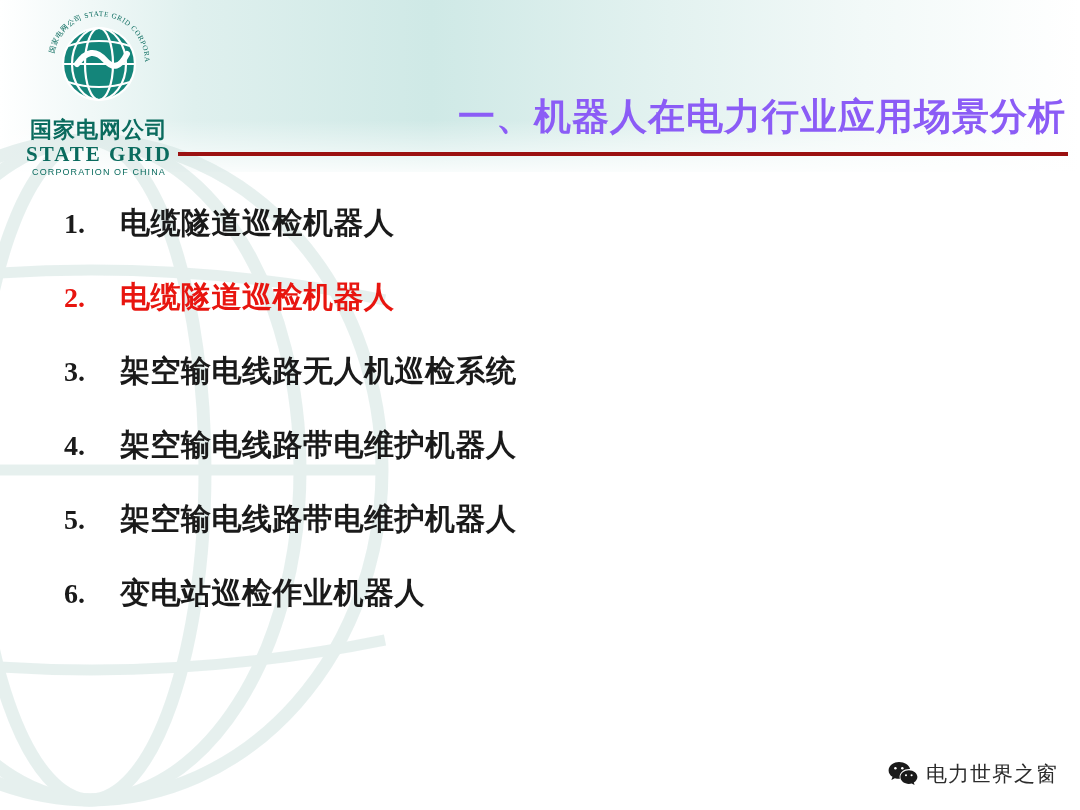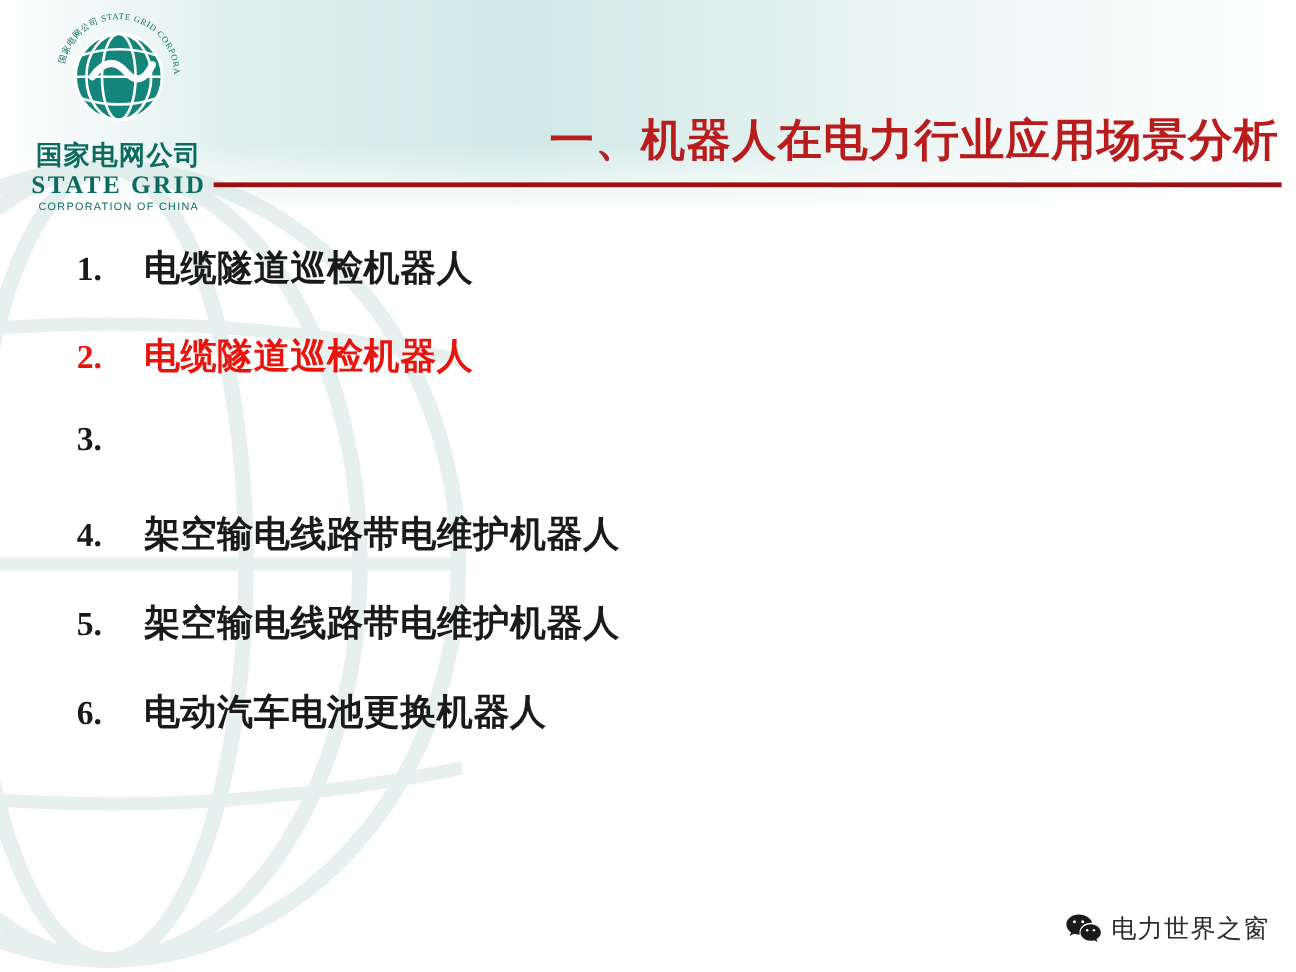--- a/index.html
+++ b/index.html
@@ -86,21 +86,21 @@
 
   
   .header-title {
     position: absolute;
     left: 200px;
     top: 92px;
     width: 866px;
     text-align: right;
     font-size: 37px;
     font-weight: bold;
-    color: #b91c1c;
+    color: #8b5cf6;
     letter-spacing: 1px;
     white-space: nowrap;
   }
   .header-rule {
     position: absolute;
     left: 178px;
     top: 152px;
     width: 890px;
     height: 4px;
     background: #9b1111;
@@ -220,35 +220,36 @@
       <div class="item-text">电缆隧道巡检机器人</div>
     </div>
 
     <div class="list-item highlight">
       <div class="item-num">2.</div>
       <div class="item-text">电缆隧道巡检机器人</div>
     </div>
 
     <div class="list-item">
       <div class="item-num">3.</div>
+      <div class="item-text">架空输电线路无人机巡检系统</div>
     </div>
 
     <div class="list-item">
       <div class="item-num">4.</div>
       <div class="item-text">架空输电线路带电维护机器人</div>
     </div>
 
     <div class="list-item">
       <div class="item-num">5.</div>
       <div class="item-text">架空输电线路带电维护机器人</div>
     </div>
 
     <div class="list-item">
       <div class="item-num">6.</div>
-      <div class="item-text">电动汽车电池更换机器人</div>
+      <div class="item-text">变电站巡检作业机器人</div>
     </div>
 
   </div>
 
   <div class="wechat-badge">
     <div class="wechat-icon">
       <svg width="30" height="26" viewBox="0 0 30 26" xmlns="http://www.w3.org/2000/svg">
         <path d="M11 1C5.2 1 0.6 4.8 0.6 9.4c0 2.6 1.5 4.9 3.9 6.4L3.4 19l3.5-1.8c1.3 0.4 2.7 0.6 4.1 0.6 0.3 0 0.6 0 0.9 0-0.2-0.6-0.3-1.3-0.3-2 0-4.4 4.3-7.9 9.6-7.9 0.3 0 0.6 0 0.9 0C21.2 4.1 16.6 1 11 1z" fill="#1a1a1a"></path>
         <circle cx="7.4" cy="7.2" r="1.25" fill="#ffffff"></circle>
         <circle cx="14.3" cy="7.2" r="1.25" fill="#ffffff"></circle>

